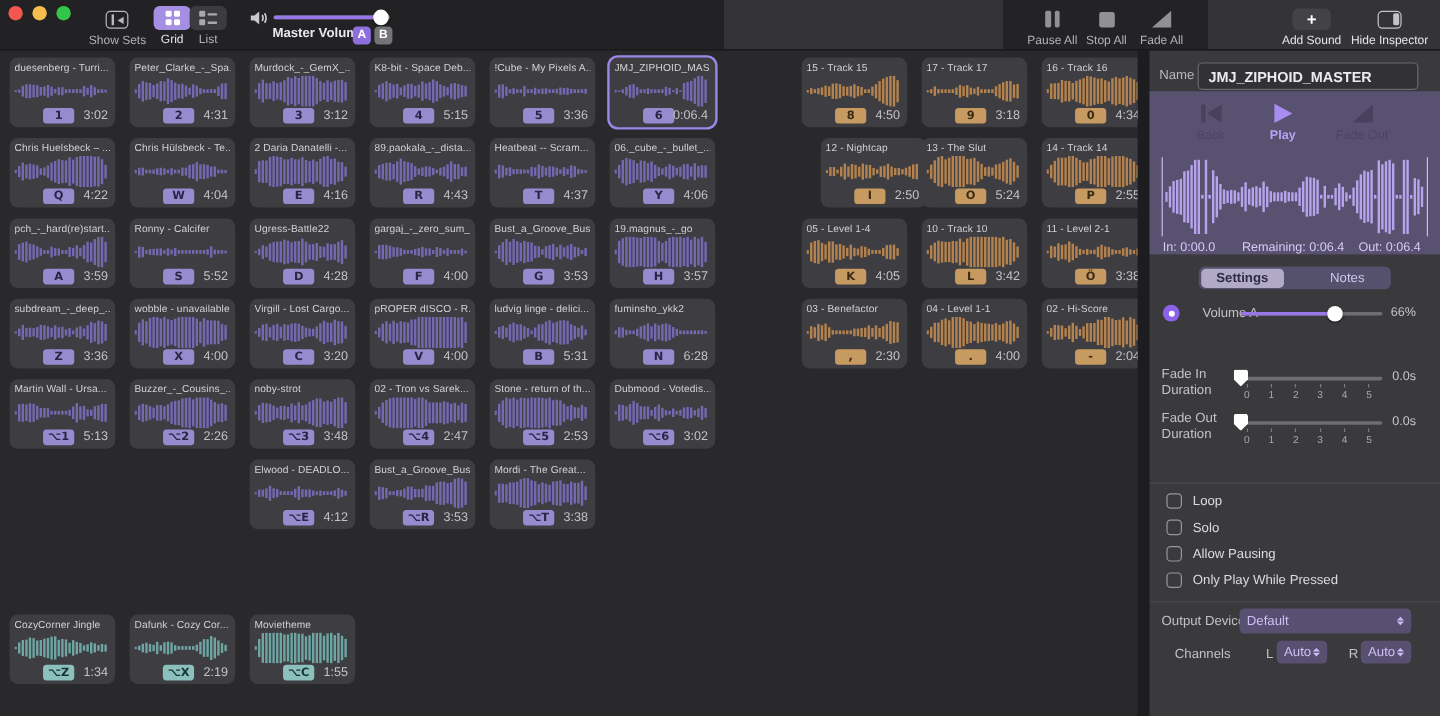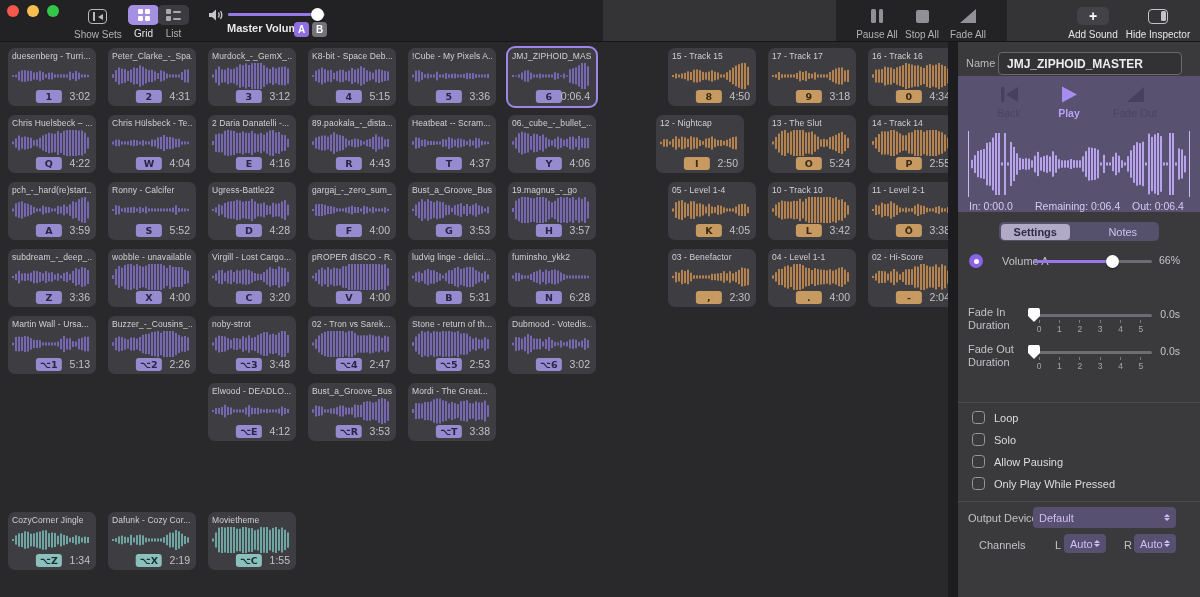--- a/index.html
+++ b/index.html
@@ -1549,21 +1549,21 @@
               <rect x="69" y="1.8" width="2" height="22.4"></rect>
               <rect x="72" y="3.1" width="2" height="19.8"></rect>
               <rect x="75" y="5.5" width="2" height="15.0"></rect>
             </g>
           </svg></div>
         <div class="tile-foot">
           <span class="keycap">0</span>
           <span class="dur">4:34</span>
         </div>
       </div>
-      <div class="tile c-orange" style="left: 656px; top: 73px;">
+      <div class="tile c-orange" style="left: 684px; top: 73px;">
         <div class="tile-title">12 - Nightcap</div>
         <div class="tile-wave"><svg width="80" height="26" viewBox="0 0 80 26" xmlns="http://www.w3.org/2000/svg">
             <g fill="#b3824e">
               <rect x="0" y="11.8" width="2" height="2.4"></rect>
               <rect x="3" y="9.2" width="2" height="7.5"></rect>
               <rect x="6" y="9.2" width="2" height="7.5"></rect>
               <rect x="9" y="11.4" width="2" height="3.1"></rect>
               <rect x="12" y="8.9" width="2" height="8.2"></rect>
               <rect x="15" y="6.3" width="2" height="13.3"></rect>
               <rect x="18" y="8.7" width="2" height="8.6"></rect>

